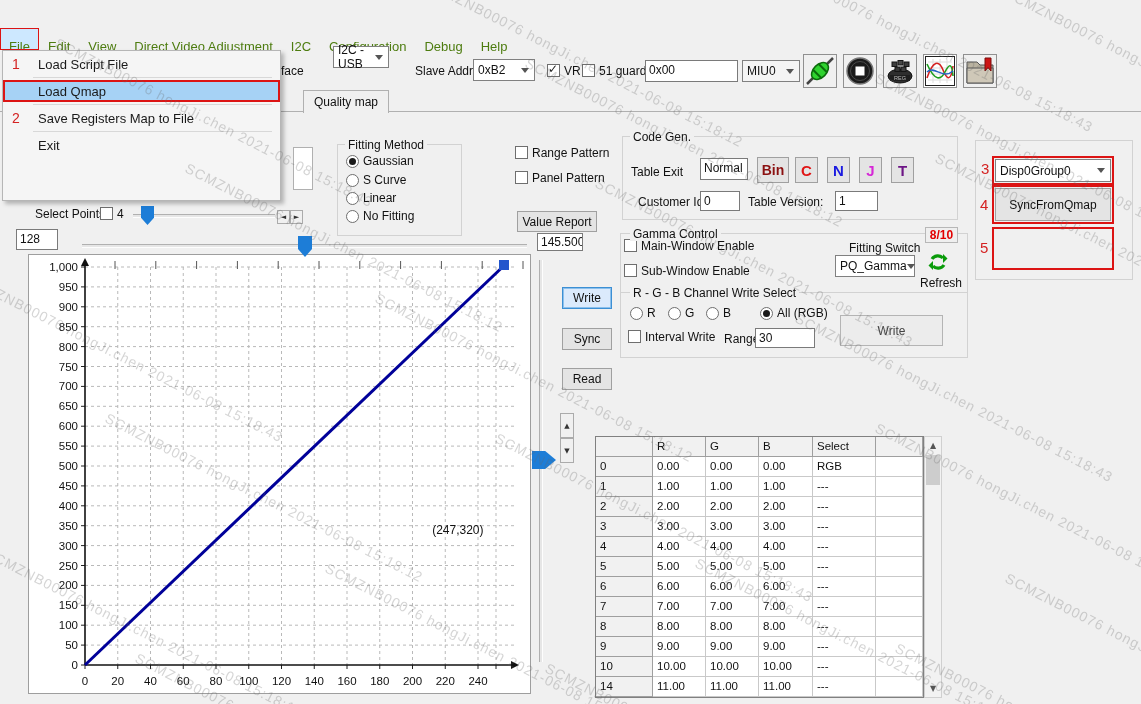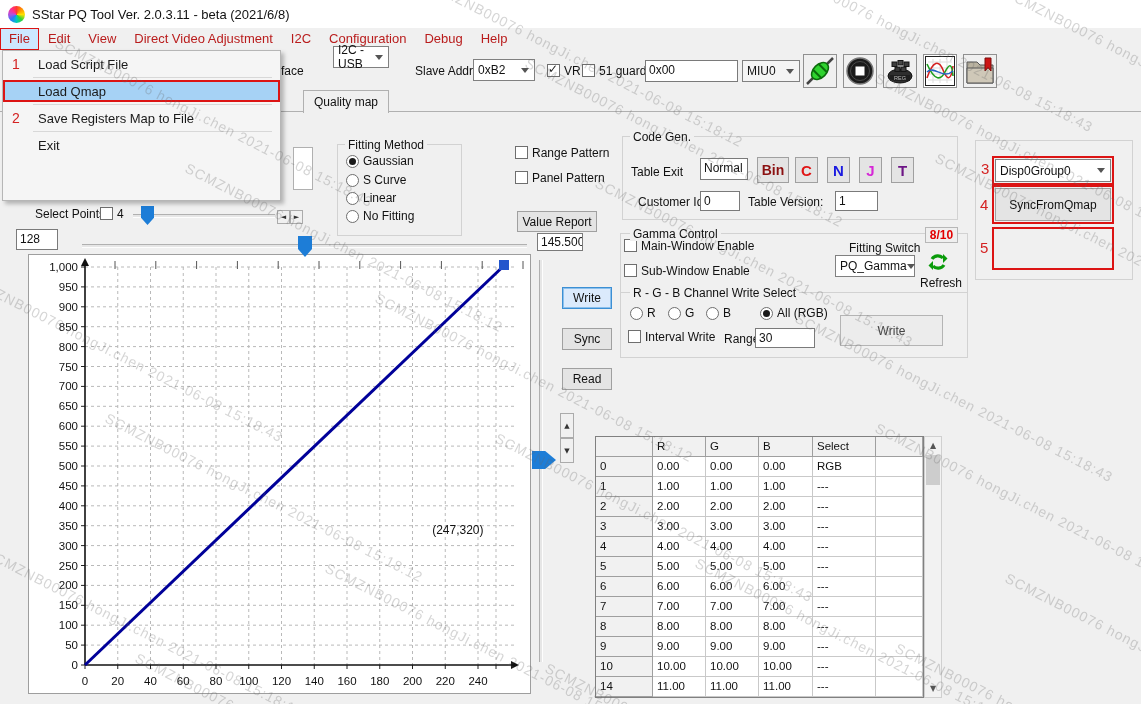--- a/index.html
+++ b/index.html
@@ -31,21 +31,21 @@
   .thumb-r{position:absolute;background:#1d7dd7;clip-path:polygon(0 0,55% 0,100% 50%,55% 100%,0 100%);z-index:5;}
   .groove{position:absolute;height:2px;background:#e6e6e6;border-top:1px solid #b0b0b0;border-bottom:1px solid #fdfdfd;}
   .vgroove{position:absolute;width:2px;background:#e6e6e6;border-left:1px solid #b0b0b0;border-right:1px solid #fdfdfd;}
   .spinbtn{position:absolute;background:#f0f0f0;border:1px solid #ababab;display:flex;align-items:center;
       justify-content:center;font-size:7px;color:#333;box-sizing:border-box;font-family:"DejaVu Sans",sans-serif;}
   .titlebar{position:absolute;left:0;top:0;width:100%;height:28px;background:#fff;display:flex;align-items:center;}
   .appicon{width:17px;height:17px;border-radius:50%;margin:0 7px 0 8px;
       background:conic-gradient(#ff3b30,#ff9500,#ffe000,#35d435,#00c7be,#2979ff,#af52de,#ff2d95,#ff3b30);}
   .title{font-size:13px;color:#111;}
   .menubar{position:absolute;left:0;top:28px;width:100%;height:22px;background:#f0f0f0;display:flex;font-size:13px;}
-  .menu-item{padding:0 9px;line-height:21px;color:#b91c1c;}
+  .menu-item{padding:8px 9px;line-height:21px;color:#4d7c0f;}
   .menu-item.active{background:#cde8ff;outline:1px solid #dc1414;outline-offset:-1px;}
   .menu-panel{position:absolute;left:2px;top:50px;width:279px;height:151px;background:#f5f5f5;
       border:1px solid #b6b6b6;box-shadow:3px 3px 4px rgba(0,0,0,.25);z-index:50;box-sizing:border-box;padding-top:2px;}
   .fm-item{height:22px;display:flex;align-items:center;font-size:13px;color:#1a1a1a;}
   .fm-item .fm-badge{width:26px;padding-left:9px;color:#d42222;font-size:14px;flex:0 0 auto;}
   .fm-item.hl{background:#a6d2f5;}
   .fm-item.redbox{outline:2px solid #dc1414;outline-offset:-2px;}
   .menu-sep{height:1px;background:#d8d8d8;margin:2px 8px 2px 30px;}
   .tool-btn{position:absolute;width:34px;height:34px;top:54px;background:#f0f0f0;border:1px solid #909090;
       box-sizing:border-box;padding:1px;}
@@ -70,24 +70,20 @@
   #wm-layer{position:absolute;left:0;top:0;width:100%;height:100%;z-index:100;pointer-events:none;}
   .counterbox{position:absolute;border:1px solid #b7b7b7;background:#efefef;color:#e20000;font-weight:bold;
       font-size:12px;display:flex;align-items:center;justify-content:center;box-sizing:border-box;}
   .fragment{position:absolute;background:#fff;border:1px solid #b0b0b0;box-sizing:border-box;}
 </style>
 </head>
 <body>
 
 <div id="app">
 
-  <div class="titlebar">
-    <div class="appicon"></div>
-    <span class="title">SStar PQ Tool Ver. 2.0.3.11 - beta (2021/6/8)</span>
-  </div>
 
   <div class="menubar">
       <div class="menu-item active">File</div>
       <div class="menu-item">Edit</div>
       <div class="menu-item">View</div>
       <div class="menu-item">Direct Video Adjustment</div>
       <div class="menu-item">I2C</div>
       <div class="menu-item">Configuration</div>
       <div class="menu-item">Debug</div>
       <div class="menu-item">Help</div>

